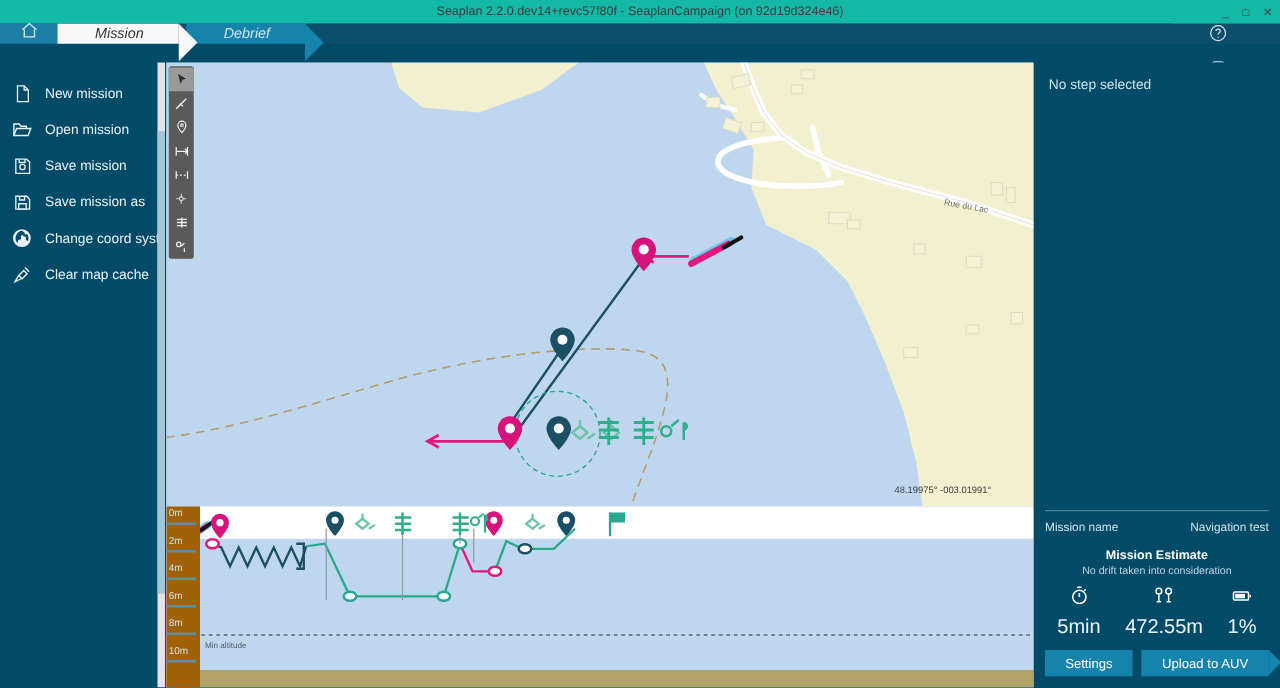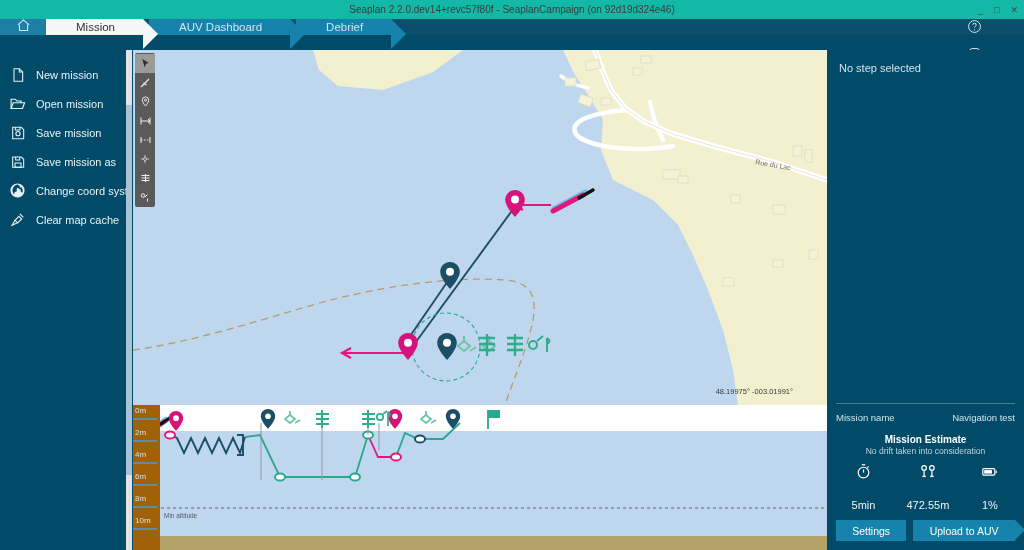--- a/index.html
+++ b/index.html
@@ -13,20 +13,21 @@
     height: 19px; background: #14b8a6; color: #3b3b3b;
     display: flex; align-items: center; justify-content: center;
     font-size: 10px; position: relative;
   }
   #titlebar .wbtns { position: absolute; right: 6px; top: 0; height: 19px;
     display: flex; align-items: center; gap: 11px; font-size: 9px; color: #444; }
   
   #navbar {
     height: 16px; background: #0b4f6c; display: flex; align-items: stretch;
     position: relative;
+    font-style: italic;
   }
   #home-btn { width: 46px; background: #1d7fa5; display: flex;
     align-items: center; justify-content: center; }
   .crumb {
     position: relative; display: flex; align-items: center;
     padding: 0 28px 0 30px; font-size: 11.5px; color: #cfe6ef;
     background: #1583ab; margin-right: 2px;
   }
   .crumb::after {
     content: ""; position: absolute; right: -15px; top: 0; width: 0; height: 0;
@@ -86,21 +87,21 @@
   }
   #nostep { padding: 12px 12px; font-size: 11px; color: #cfe3ec; }
   #mission-info { position: absolute; left: 9px; right: 9px; bottom: 0; }
   #mission-info .divider { height: 1px; background: #4a7f96; margin-bottom: 8px; }
   .row { display: flex; justify-content: space-between; font-size: 9.5px;
     color: #cfe3ec; margin-bottom: 11px; }
   .est-title { text-align: center; font-size: 10px; font-weight: bold; color: #ffffff; }
   .est-sub { text-align: center; font-size: 8.5px; color: #bcd6e1; margin-top: 1px; }
   .stats { display: flex; justify-content: space-around; margin-top: 7px; }
   .stat { text-align: center; }
-  .stat .sv { font-size: 11px; color: #eaf5fa; margin-top: 15px; }
+  .stat .sv { font-size: 16px; color: #eaf5fa; margin-top: 3px; }
   .btns { display: flex; gap: 7px; margin: 9px 0 9px 0; }
   .btn {
     background: #1583ab; color: #ffffff; font-size: 10.5px; height: 21px;
     display: flex; align-items: center; justify-content: center; flex: 1;
   }
   .btn.arrow { position: relative; flex: 1.45; }
   .btn.arrow::after {
     content: ""; position: absolute; right: -10px; top: 0; width: 0; height: 0;
     border-top: 10.5px solid transparent; border-bottom: 10.5px solid transparent;
     border-left: 10px solid #1583ab;
@@ -127,23 +128,20 @@
   <div id="home-btn">
     <span>
       <svg width="15" height="15" viewBox="0 0 24 24" fill="none" stroke="#d6ecf5" stroke-width="1.7">
         <path d="M3 11L12 3l9 8"></path>
           <path d="M5.5 10.5V20h13v-9.5"></path>
       </svg>
     </span>
   </div>
   <div class="crumb active">
     <span>Mission</span>
-  </div>
-  <div class="crumb c2">
-    <span>AUV Dashboard</span>
   </div>
   <div class="crumb c3">
     <span>Debrief</span>
   </div>
   <div class="spacer"></div>
   <div id="conn">
     <span>
       <svg width="15" height="15" viewBox="0 0 24 24" fill="none" stroke="#cfe6ef" stroke-width="1.6">
         <circle cx="12" cy="12" r="9.5"></circle>
         <path d="M9.3 9.3a2.7 2.7 0 015.4.3c0 1.9-2.7 2.2-2.7 4"></path>

